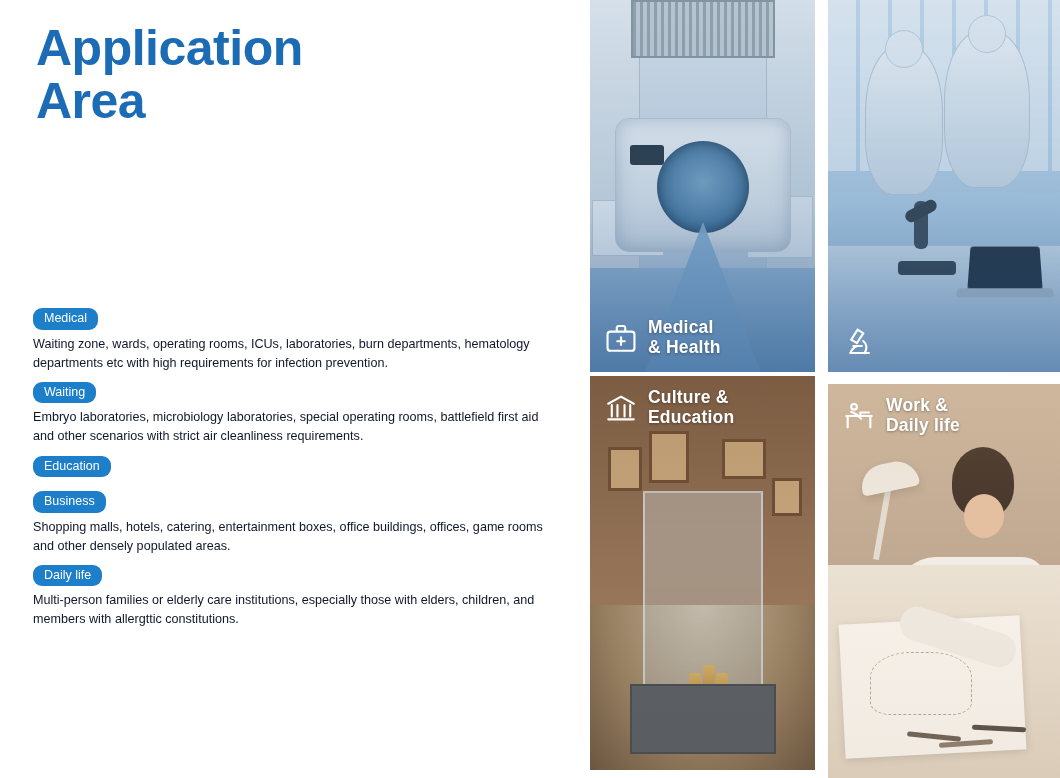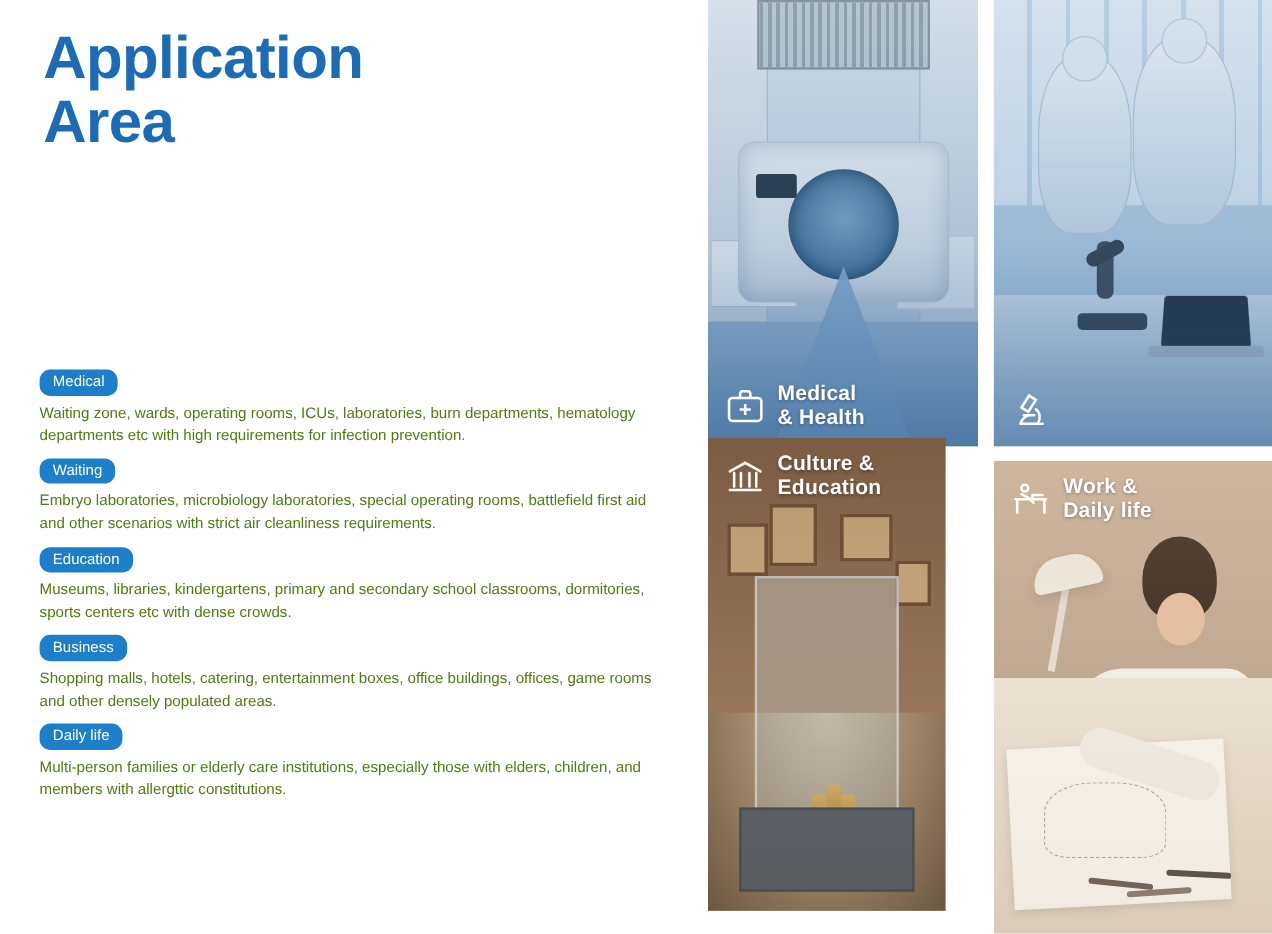--- a/index.html
+++ b/index.html
@@ -42,37 +42,37 @@
     color: #ffffff;
     font-size: 12.5px;
     line-height: 1;
     padding: 4px 11px 5px 11px;
     border-radius: 9px;
     margin-bottom: 5px;
   }
   .desc {
     font-size: 12.6px;
     line-height: 1.52;
-    color: #4d7c0f;
+    color: #0f172a;
     max-width: 525px;
   }
 
   
   .grid {
     position: absolute;
     left: 590px; top: 0;
     width: 470px; height: 778px;
   }
   .cell {
     position: absolute;
     overflow: hidden;
   }
   .cell-tl { left: 0;   top: 0;   width: 225px; height: 372px; }
   .cell-tr { left: 238px; top: 0; width: 232px; height: 372px; }
-  .cell-bl { left: 0;   top: 365px; width: 198px; height: 394px; }
+  .cell-bl { left: 0;   top: 376px; width: 225px; height: 394px; }
   .cell-br { left: 238px; top: 384px; width: 232px; height: 394px; }
 
   .photo { position: absolute; inset: 0; }
 
   .cell-label {
     position: absolute;
     left: 14px;
     display: flex;
     align-items: center;
     gap: 10px;
@@ -231,21 +231,20 @@
         <div class="desc">Waiting zone, wards, operating rooms, ICUs, laboratories, burn departments, hematology departments etc with high requirements for infection prevention.</div>
       </div>
 
       <div class="item">
         <div class="pill">Waiting</div>
         <div class="desc">Embryo laboratories, microbiology laboratories, special operating rooms, battlefield first aid and other scenarios with strict air cleanliness requirements.</div>
       </div>
 
       <div class="item">
         <div class="pill">Education</div>
-        <div class="desc">Museums, libraries, kindergartens, primary and secondary school classrooms, dormitories, sports centers etc with dense crowds.</div>
       </div>
 
       <div class="item">
         <div class="pill">Business</div>
         <div class="desc">Shopping malls, hotels, catering, entertainment boxes, office buildings, offices, game rooms and other densely populated areas.</div>
       </div>
 
       <div class="item">
         <div class="pill">Daily life</div>
         <div class="desc">Multi-person families or elderly care institutions, especially those with elders, children, and members with allergttic constitutions.</div>

